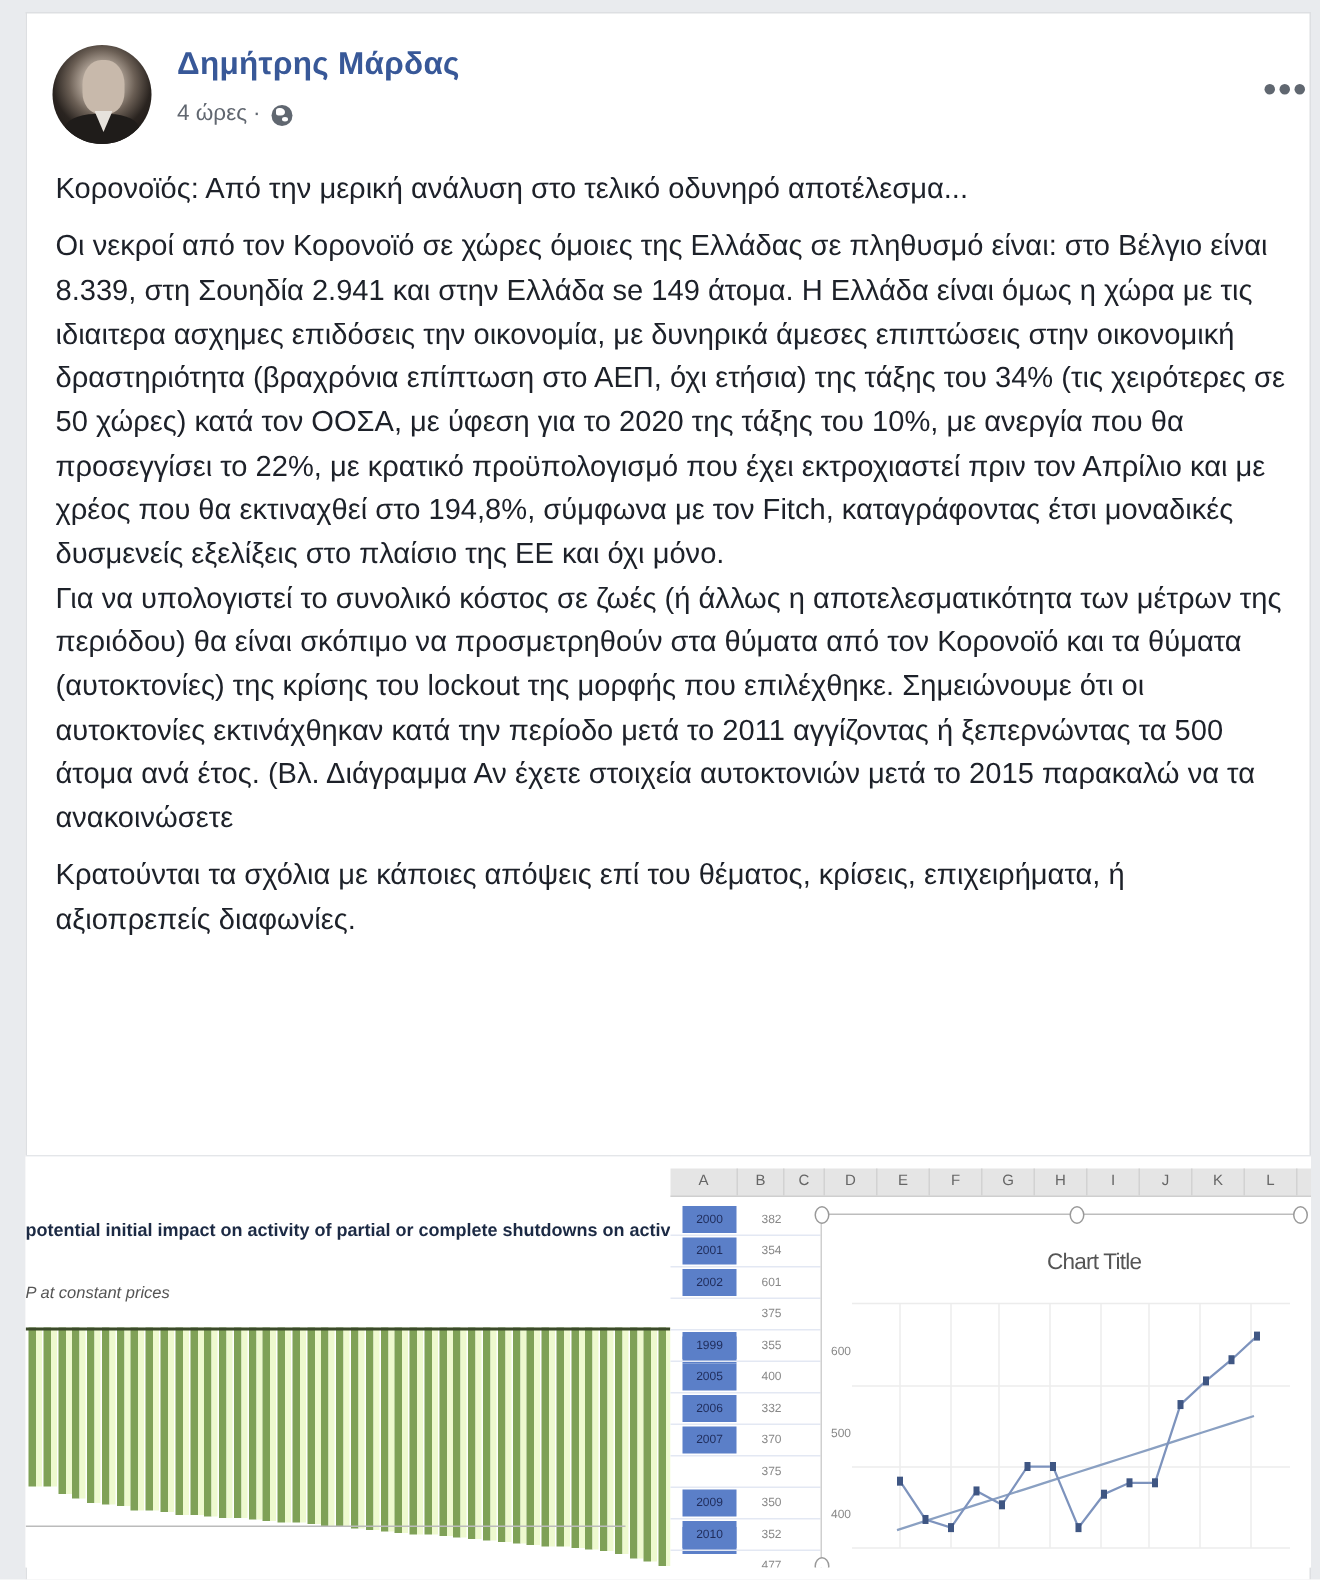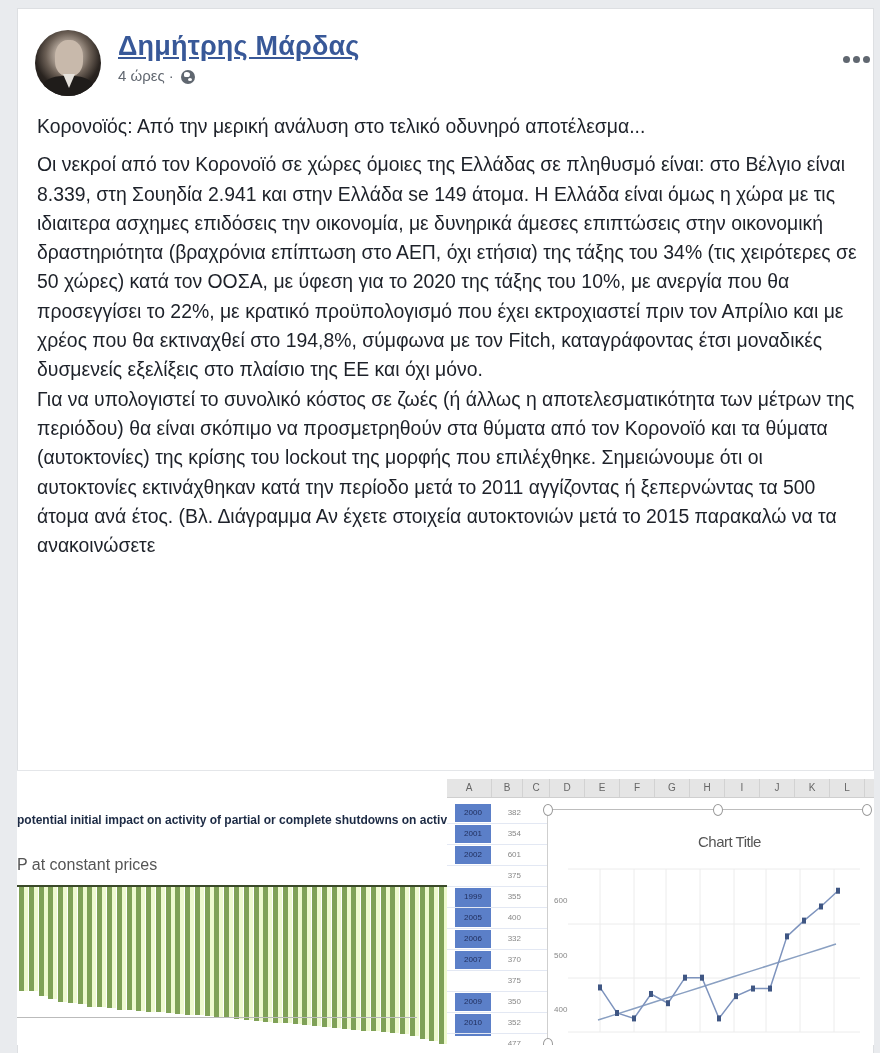--- a/index.html
+++ b/index.html
@@ -3,35 +3,35 @@
 <meta charset="utf-8">
 <style>
   html,body{margin:0;padding:0;}
   body{width:880px;height:1053px;background:#e9ebee;overflow:hidden;font-family:"Liberation Sans",sans-serif;position:relative;}
   .card{position:absolute;left:17px;top:8px;width:857px;height:1045px;background:#fff;border-left:1px solid #dddfe2;border-top:1px solid #dddfe2;border-right:1px solid #dddfe2;box-sizing:border-box;}
   .header{position:absolute;left:17px;top:20px;height:70px;width:820px;}
   .avatar{position:absolute;left:18px;top:10px;width:66px;height:66px;border-radius:50%;background:radial-gradient(circle at 50% 38%,#d8cfc6 0,#b9aca0 22%,#6b5f55 42%,#2a2420 62%,#121010 100%);overflow:hidden;}
   .avatar .face{position:absolute;left:20px;top:10px;width:28px;height:36px;border-radius:45% 45% 40% 40%;background:#c8b9ab;}
   .avatar .shirt{position:absolute;left:8px;top:46px;width:50px;height:26px;border-radius:40% 40% 0 0;background:#1f1c1a;}
   .avatar .collar{position:absolute;left:28px;top:44px;width:12px;height:14px;background:#e6e2dc;clip-path:polygon(0 0,100% 0,50% 100%);}
-  .name{position:absolute;left:101px;top:11px;font-size:27px;font-weight:bold;color:#385898;letter-spacing:0.2px;text-decoration:underline;}
+  .name{position:absolute;left:101px;top:11px;font-size:21px;font-weight:bold;color:#385898;letter-spacing:0.2px;}
   .meta{position:absolute;left:101px;top:47px;font-size:15px;color:#616770;display:flex;align-items:flex-end;gap:4px;}
   .globe{display:inline-block;width:14px;height:14px;border-radius:50%;background:#606770;position:relative;margin-left:3px;}
   .globe:before{content:"";position:absolute;left:3px;top:2px;width:6px;height:5px;background:#fff;border-radius:40% 60% 50% 30%;}
   .globe:after{content:"";position:absolute;left:7px;top:8px;width:4px;height:3px;background:#fff;border-radius:50%;}
   .more{position:absolute;left:826px;top:36px;display:flex;gap:3px;}
   .more span{width:7px;height:7px;border-radius:50%;background:#606770;display:block;}
   .post{position:absolute;left:37px;top:112px;width:820px;font-size:19.4px;line-height:29.3px;color:#1d2129;}
   .post p{margin:0 0 9px 0;}
   .post p.tight{margin:0;}
   .media{position:absolute;left:17px;top:770px;width:857px;height:274px;background:#fff;overflow:hidden;border-top:1px solid #e4e6e9;}
   
   .lchart{position:absolute;left:0;top:0;width:430px;height:274px;background:#fff;overflow:hidden;}
   .ltitle{position:absolute;left:0;top:42px;font-size:12px;font-weight:bold;color:#1c2a44;white-space:nowrap;line-height:15px;}
-  .lsub{position:absolute;left:0;top:85px;font-size:16px;color:#555;white-space:nowrap;}
+  .lsub{position:absolute;left:0;top:85px;font-size:11px;color:#555;white-space:nowrap;font-style:italic;}
   .bars{position:absolute;left:0;top:114px;width:430px;height:160px;}
   .zeroline{position:absolute;left:0;top:114px;width:430px;height:2px;background:#3b4a2a;}
   .gridl{position:absolute;left:0;top:246px;width:400px;height:1px;background:#bbb;}
   .bar{position:absolute;top:0;width:5px;background:#7fa157;}
   .barlt{position:absolute;top:0;width:4px;background:#eef9cf;}
   
   .sheet{position:absolute;left:430px;top:0;width:427px;height:274px;background:#fff;}
   .colhdr{position:absolute;left:0;top:8px;width:427px;height:18px;background:#e5e5e5;border-bottom:1px solid #cfcfcf;display:flex;font-size:10px;color:#666;}
   .colhdr div{border-right:1px solid #d2d2d2;text-align:center;line-height:18px;}
   .cells{position:absolute;left:0;top:27px;width:100px;height:247px;}
@@ -64,20 +64,21 @@
     <span></span>
       <span></span>
       <span></span>
   </div>
 </div>
 
 <div class="post">
   <p>Κορονοϊός: Από την μερική ανάλυση στο τελικό οδυνηρό αποτέλεσμα...</p>
   <p class="tight">Οι νεκροί από τον Κορονοϊό σε χώρες όμοιες της Ελλάδας σε πληθυσμό είναι: στο Βέλγιο είναι 8.339, στη Σουηδία 2.941 και στην Ελλάδα se 149 άτομα. Η Ελλάδα είναι όμως η χώρα με τις ιδιαιτερα ασχημες επιδόσεις την οικονομία, με δυνηρικά άμεσες επιπτώσεις στην οικονομική δραστηριότητα (βραχρόνια επίπτωση στο ΑΕΠ, όχι ετήσια) της τάξης του 34% (τις χειρότερες σε 50 χώρες) κατά τον ΟΟΣΑ, με ύφεση για το 2020 της τάξης του 10%, με ανεργία που θα προσεγγίσει το 22%, με κρατικό προϋπολογισμό που έχει εκτροχιαστεί πριν τον Απρίλιο και με χρέος που θα εκτιναχθεί στο 194,8%, σύμφωνα με τον Fitch, καταγράφοντας έτσι μοναδικές δυσμενείς εξελίξεις στο πλαίσιο της ΕΕ και όχι μόνο.</p>
   <p>Για να υπολογιστεί το συνολικό κόστος σε ζωές (ή άλλως η αποτελεσματικότητα των μέτρων της περιόδου) θα είναι σκόπιμο να προσμετρηθούν στα θύματα από τον Κορονοϊό και τα θύματα (αυτοκτονίες) της κρίσης του lockout της μορφής που επιλέχθηκε. Σημειώνουμε ότι οι αυτοκτονίες εκτινάχθηκαν κατά την περίοδο μετά το 2011 αγγίζοντας ή ξεπερνώντας τα 500 άτομα ανά έτος. (Βλ. Διάγραμμα Αν έχετε στοιχεία αυτοκτονιών μετά το 2015 παρακαλώ να τα ανακοινώσετε</p>
+  <p>Κρατούνται τα σχόλια με κάποιες απόψεις επί του θέματος, κρίσεις, επιχειρήματα, ή αξιοπρεπείς διαφωνίες.</p>
 </div>
 
 <div class="media">
   <div class="lchart">
     <div class="ltitle">
       <div>potential initial impact on activity of partial or complete shutdowns on activity</div>
     </div>
     <div class="lsub">P at constant prices</div>
     <div class="bars" id="bars">
         <div class="bar" style="left: 2px; height: 106px;"></div>

